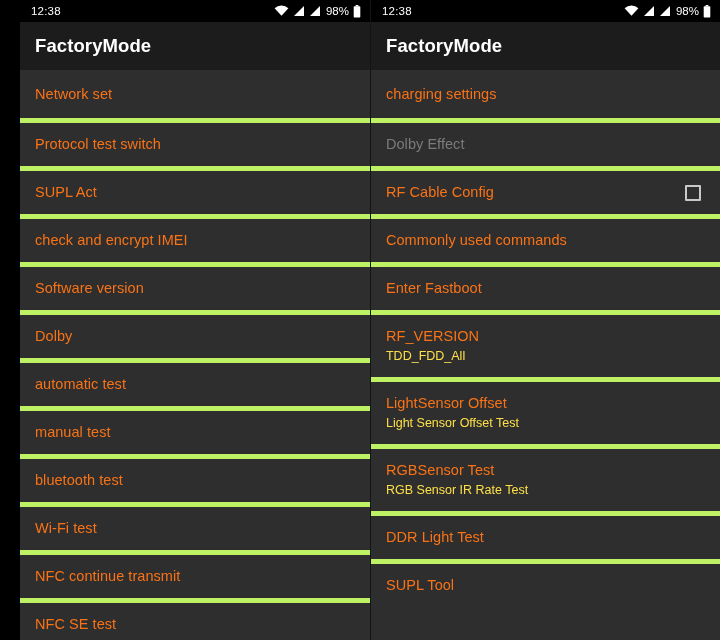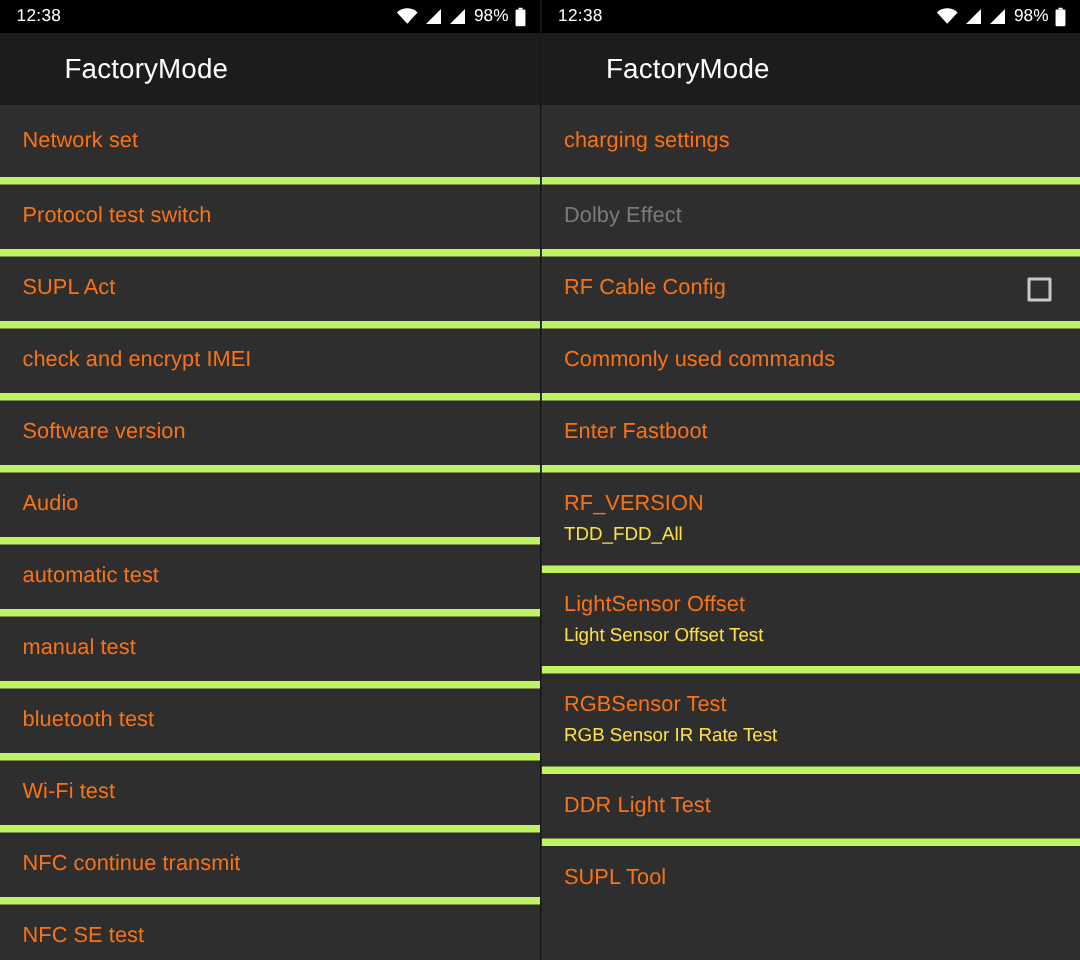--- a/index.html
+++ b/index.html
@@ -11,20 +11,21 @@
     overflow: hidden;
     background: #000;
     font-family: "Liberation Sans", sans-serif;
     -webkit-font-smoothing: antialiased;
   }
 
   .screens {
     display: flex;
     width: 720px;
     height: 640px;
+    padding-left: 20px;
   }
 
   .phone {
     width: 360px;
     height: 640px;
     position: relative;
     overflow: hidden;
     background: #2e2e2e;
   }
 
@@ -64,23 +65,22 @@
   .appbar {
     height: 48px;
     background: #1c1c1c;
     display: flex;
     align-items: center;
     padding: 0 15px;
   }
   .appbar .title {
     color: #ffffff;
     font-size: 18.5px;
-    font-weight: normal;
+    font-weight: bold;
     letter-spacing: 0.1px;
-    margin-left: 28px;
   }
 
   
   .list {
     background: #2e2e2e;
     height: calc(640px - 70px);
     overflow: hidden;
   }
 
   .row {
@@ -170,21 +170,21 @@
         <div class="row">
           <span class="label">SUPL Act</span>
         </div>
         <div class="row">
           <span class="label">check and encrypt IMEI</span>
         </div>
         <div class="row">
           <span class="label">Software version</span>
         </div>
         <div class="row">
-          <span class="label">Audio</span>
+          <span class="label">Dolby</span>
         </div>
         <div class="row">
           <span class="label">automatic test</span>
         </div>
         <div class="row">
           <span class="label">manual test</span>
         </div>
         <div class="row">
           <span class="label">bluetooth test</span>
         </div>

